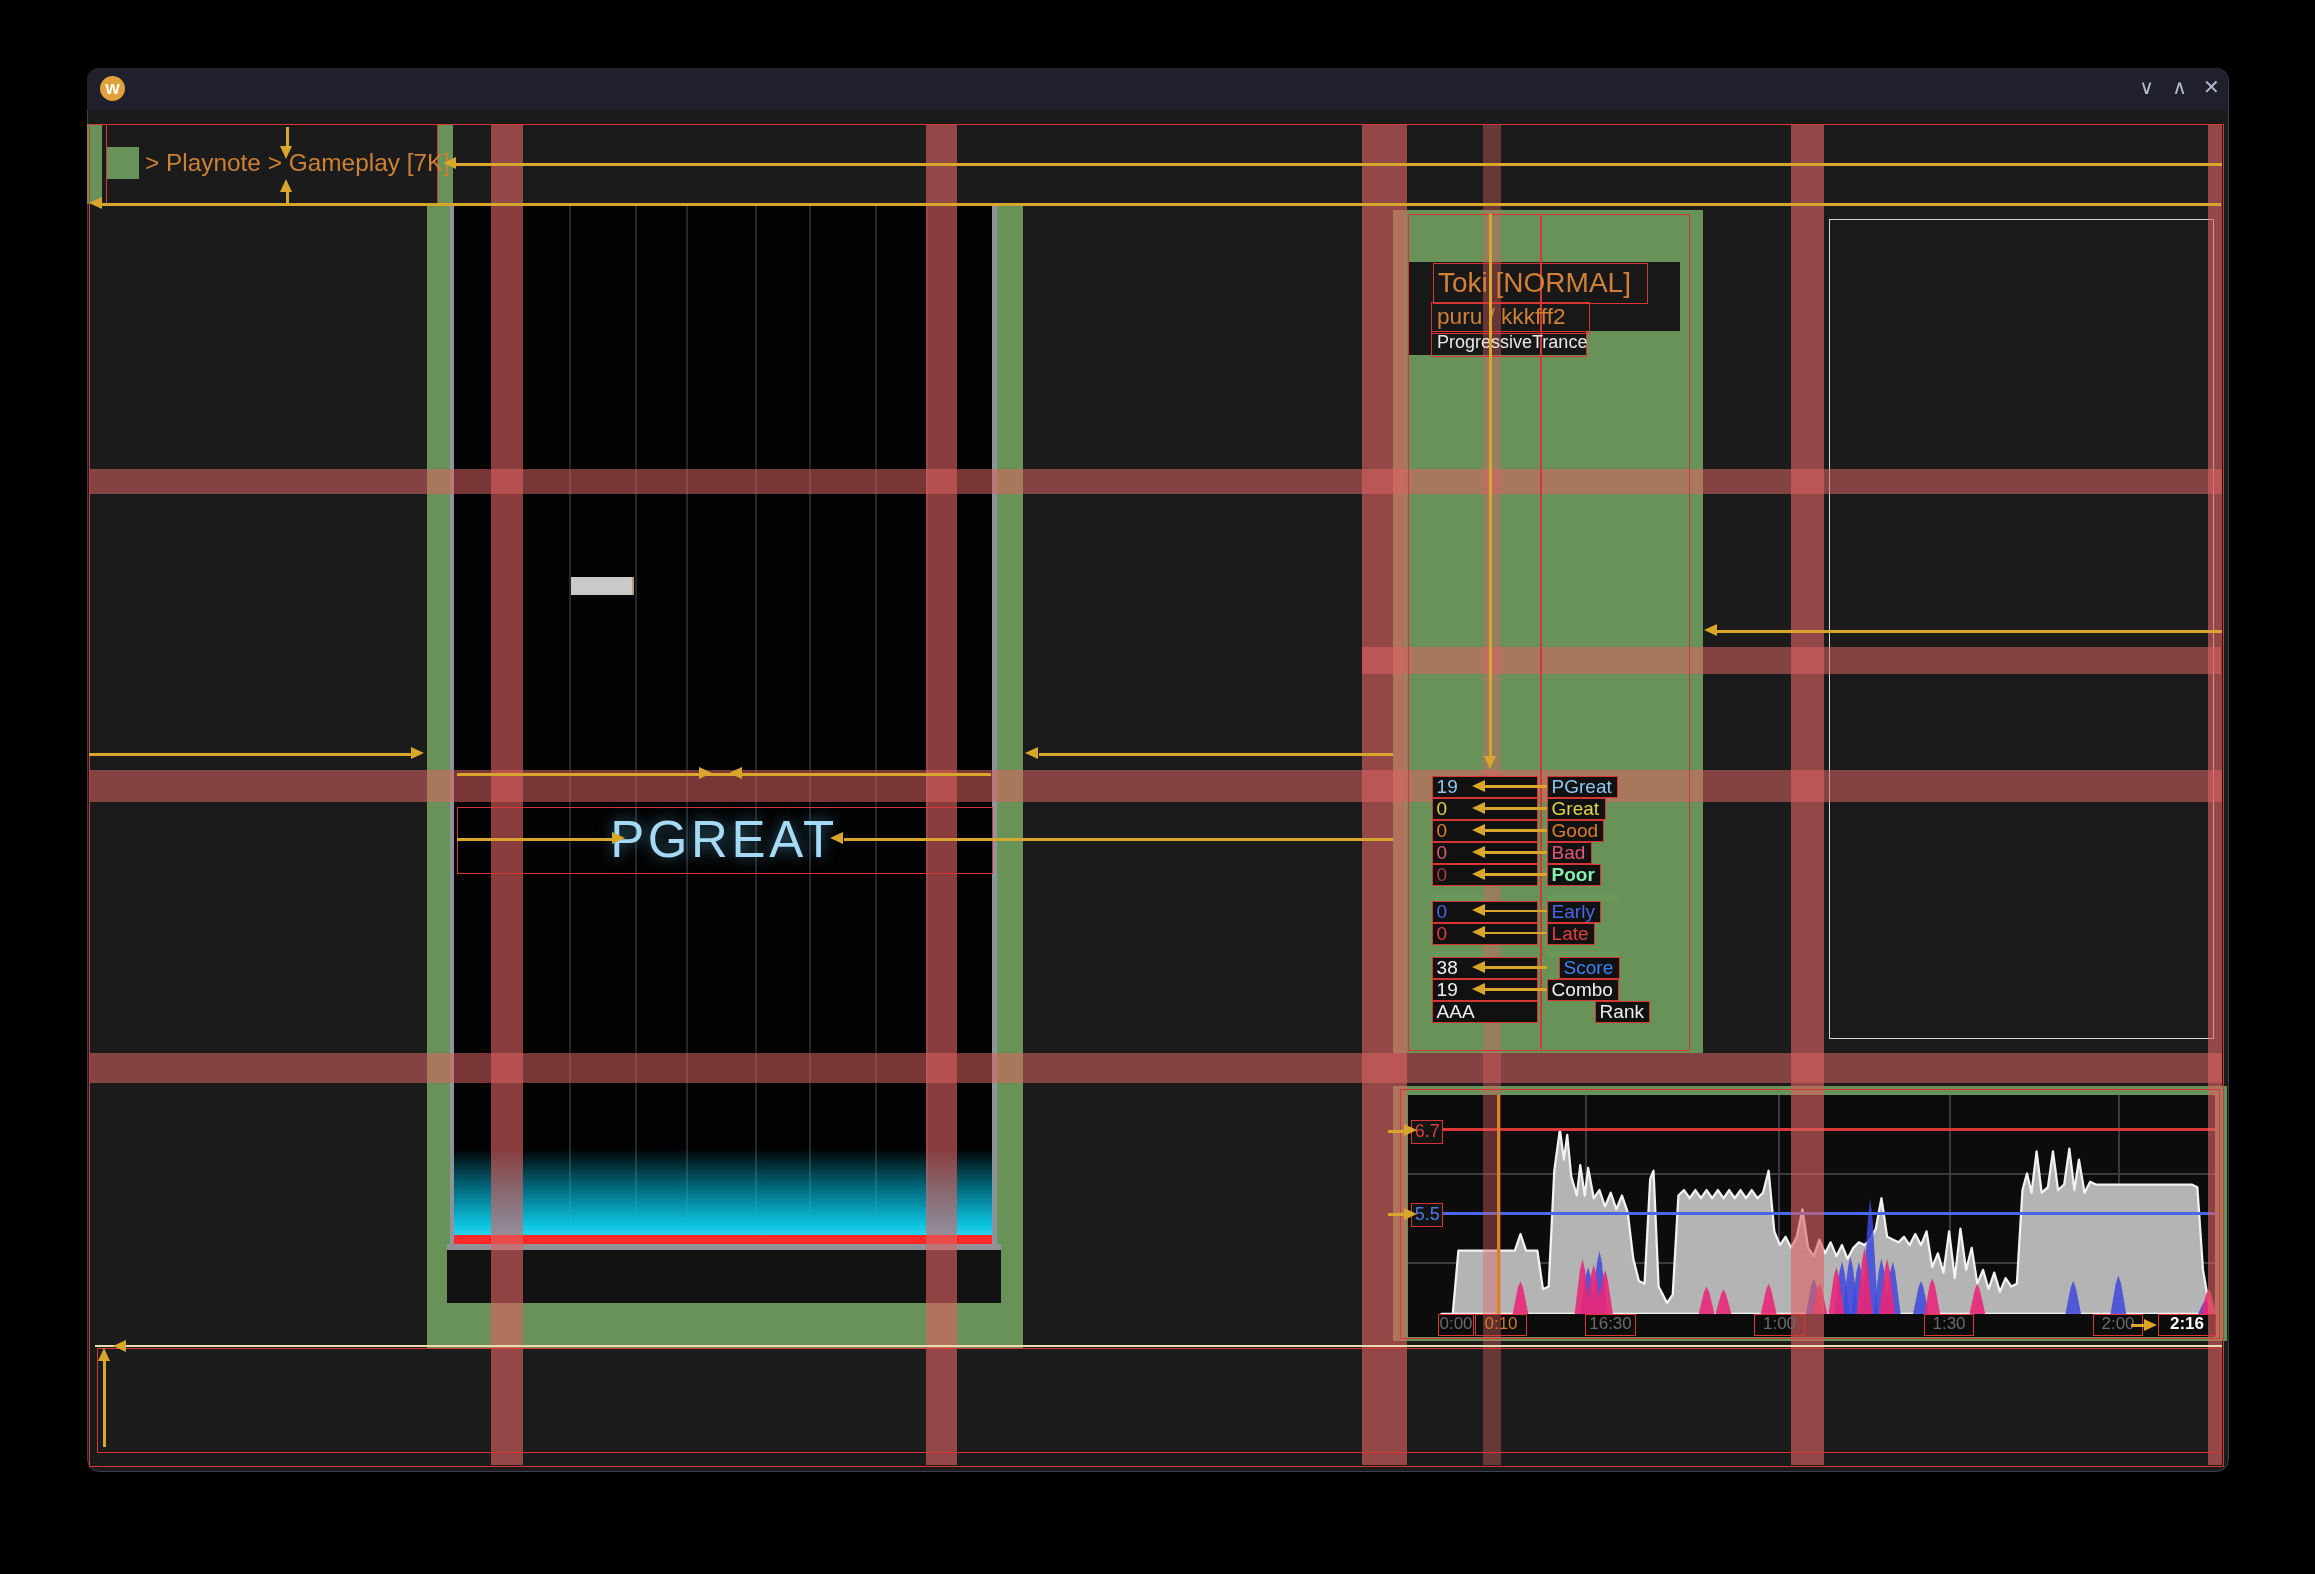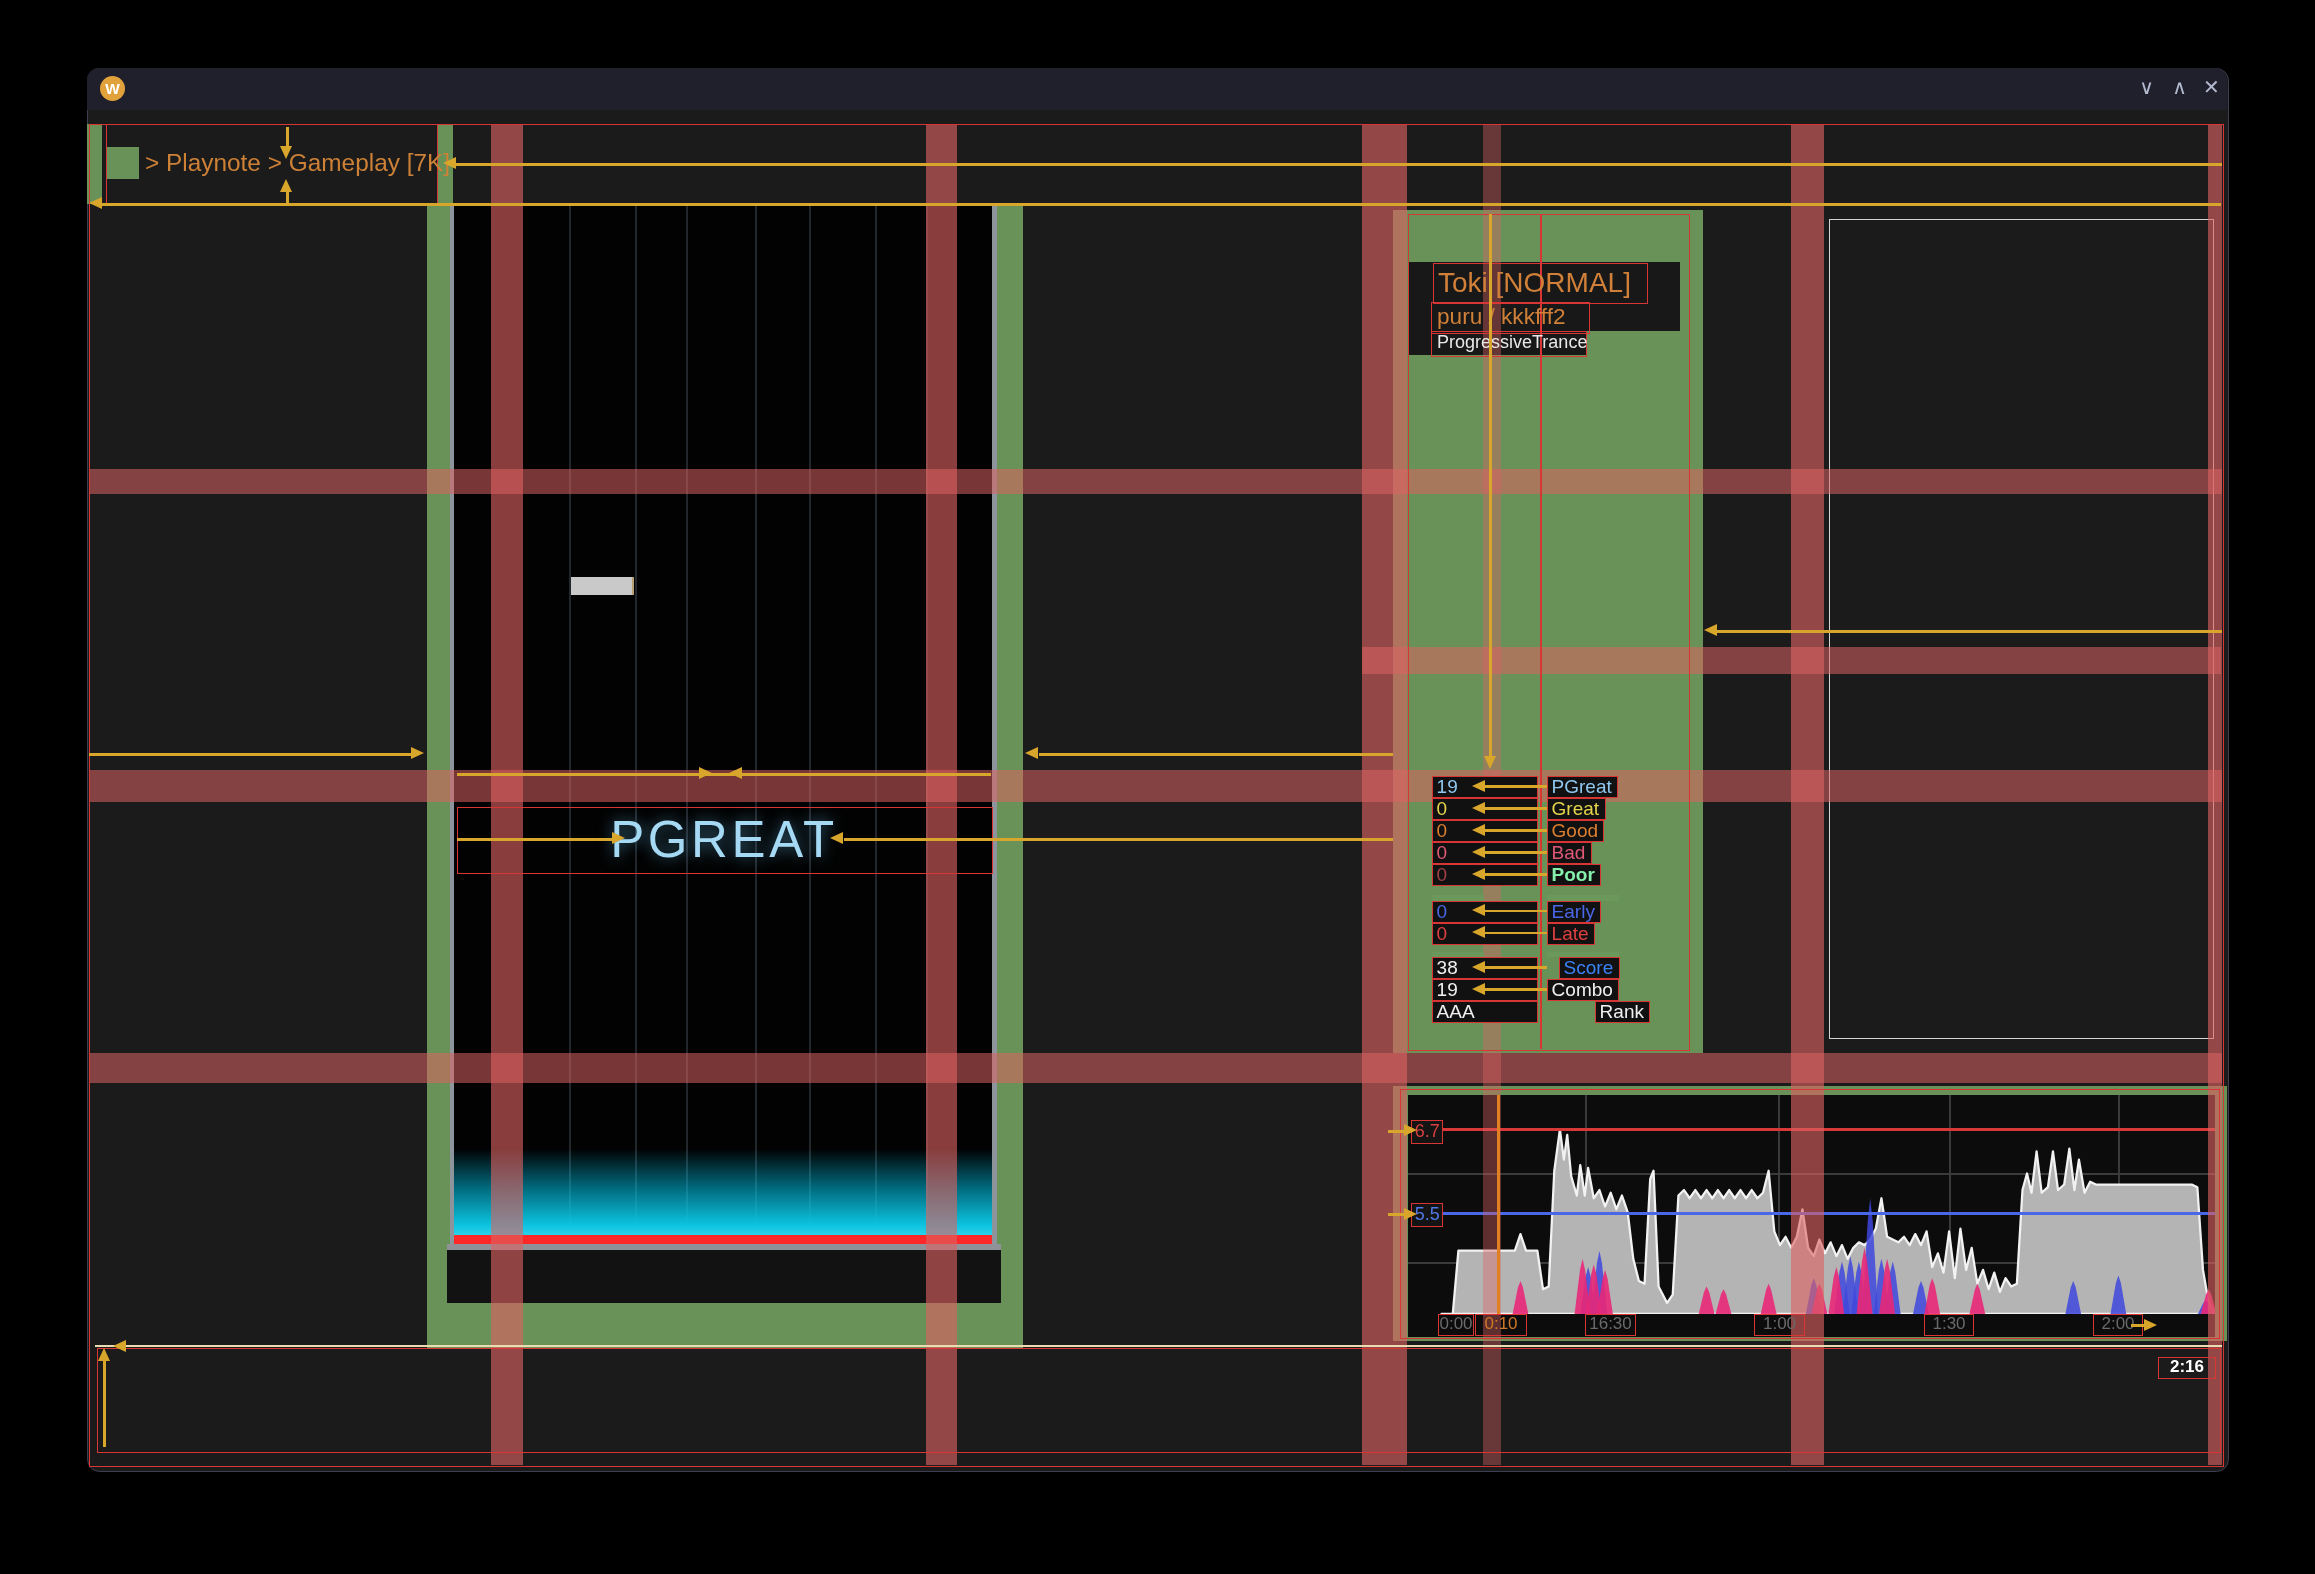--- a/index.html
+++ b/index.html
@@ -256,21 +256,21 @@
   <div class="abs ah ah-r" style="left:1404px;top:1208px;"></div>
   <div class="abs tag" style="left: 1411px; top: 1203px; color: rgb(80, 120, 232);">5.5</div>
   <div class="abs tlabel" style="left:1438px;width:36px;">0:00</div>
   <div class="abs tlabel tl-cur" style="left:1475px;width:52px;">0:10</div>
   <div class="abs tlabel" style="left:1585px;width:51px;">16:30</div>
   <div class="abs tlabel" style="left:1754px;width:51px;">1:00</div>
   <div class="abs tlabel" style="left:1924px;width:50px;">1:30</div>
   <div class="abs tlabel" style="left:2093px;width:50px;">2:00</div>
   <div class="abs yline" style="left:2131px;top:1324px;width:16.3px;height:2.7px;"></div>
   <div class="abs ah ah-r" style="left:2144px;top:1319px;"></div>
-  <div class="abs tlabel tl-end" style="left:2158px;width:58px;margin-top:43px;">2:16</div>
+  <div class="abs tlabel tl-end" style="left:2158px;width:58px;">2:16</div>
 
   <div class="abs vband" style="left:491px;width:32px;"></div>
   <div class="abs vband" style="left:926px;width:31px;"></div>
   <div class="abs vband" style="left:1362px;width:45px;"></div>
   <div class="abs vband" style="left:1791px;width:33px;"></div>
   <div class="abs vband" style="left:2208px;width:13.6px;"></div>
   <div class="abs vband" style="left:1483px;width:18px;background:rgba(221,99,99,0.4);"></div>
   <div class="abs hband" style="top:469px;height:25px;"></div>
   <div class="abs hband" style="top:647px;height:27px;left:1362px;width:859px;"></div>
   <div class="abs hband" style="top:770px;height:32px;"></div>

